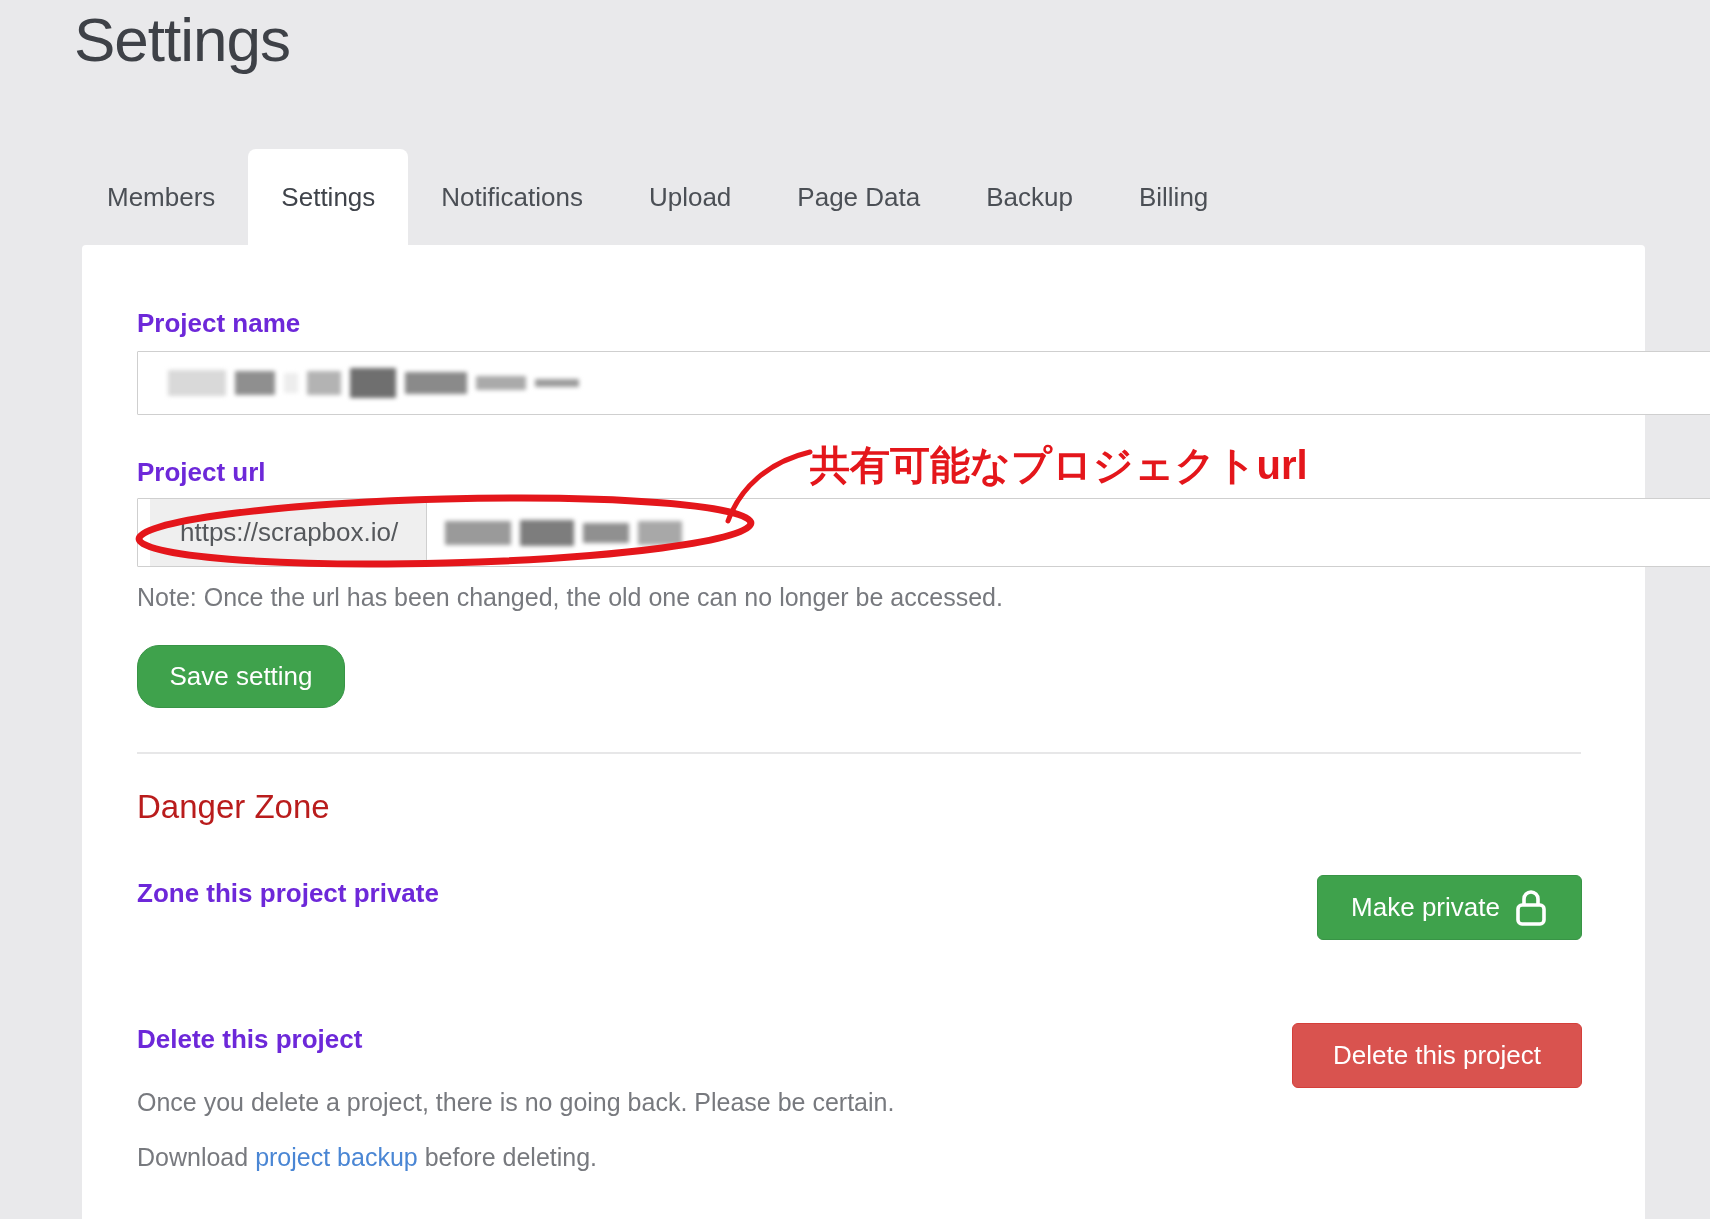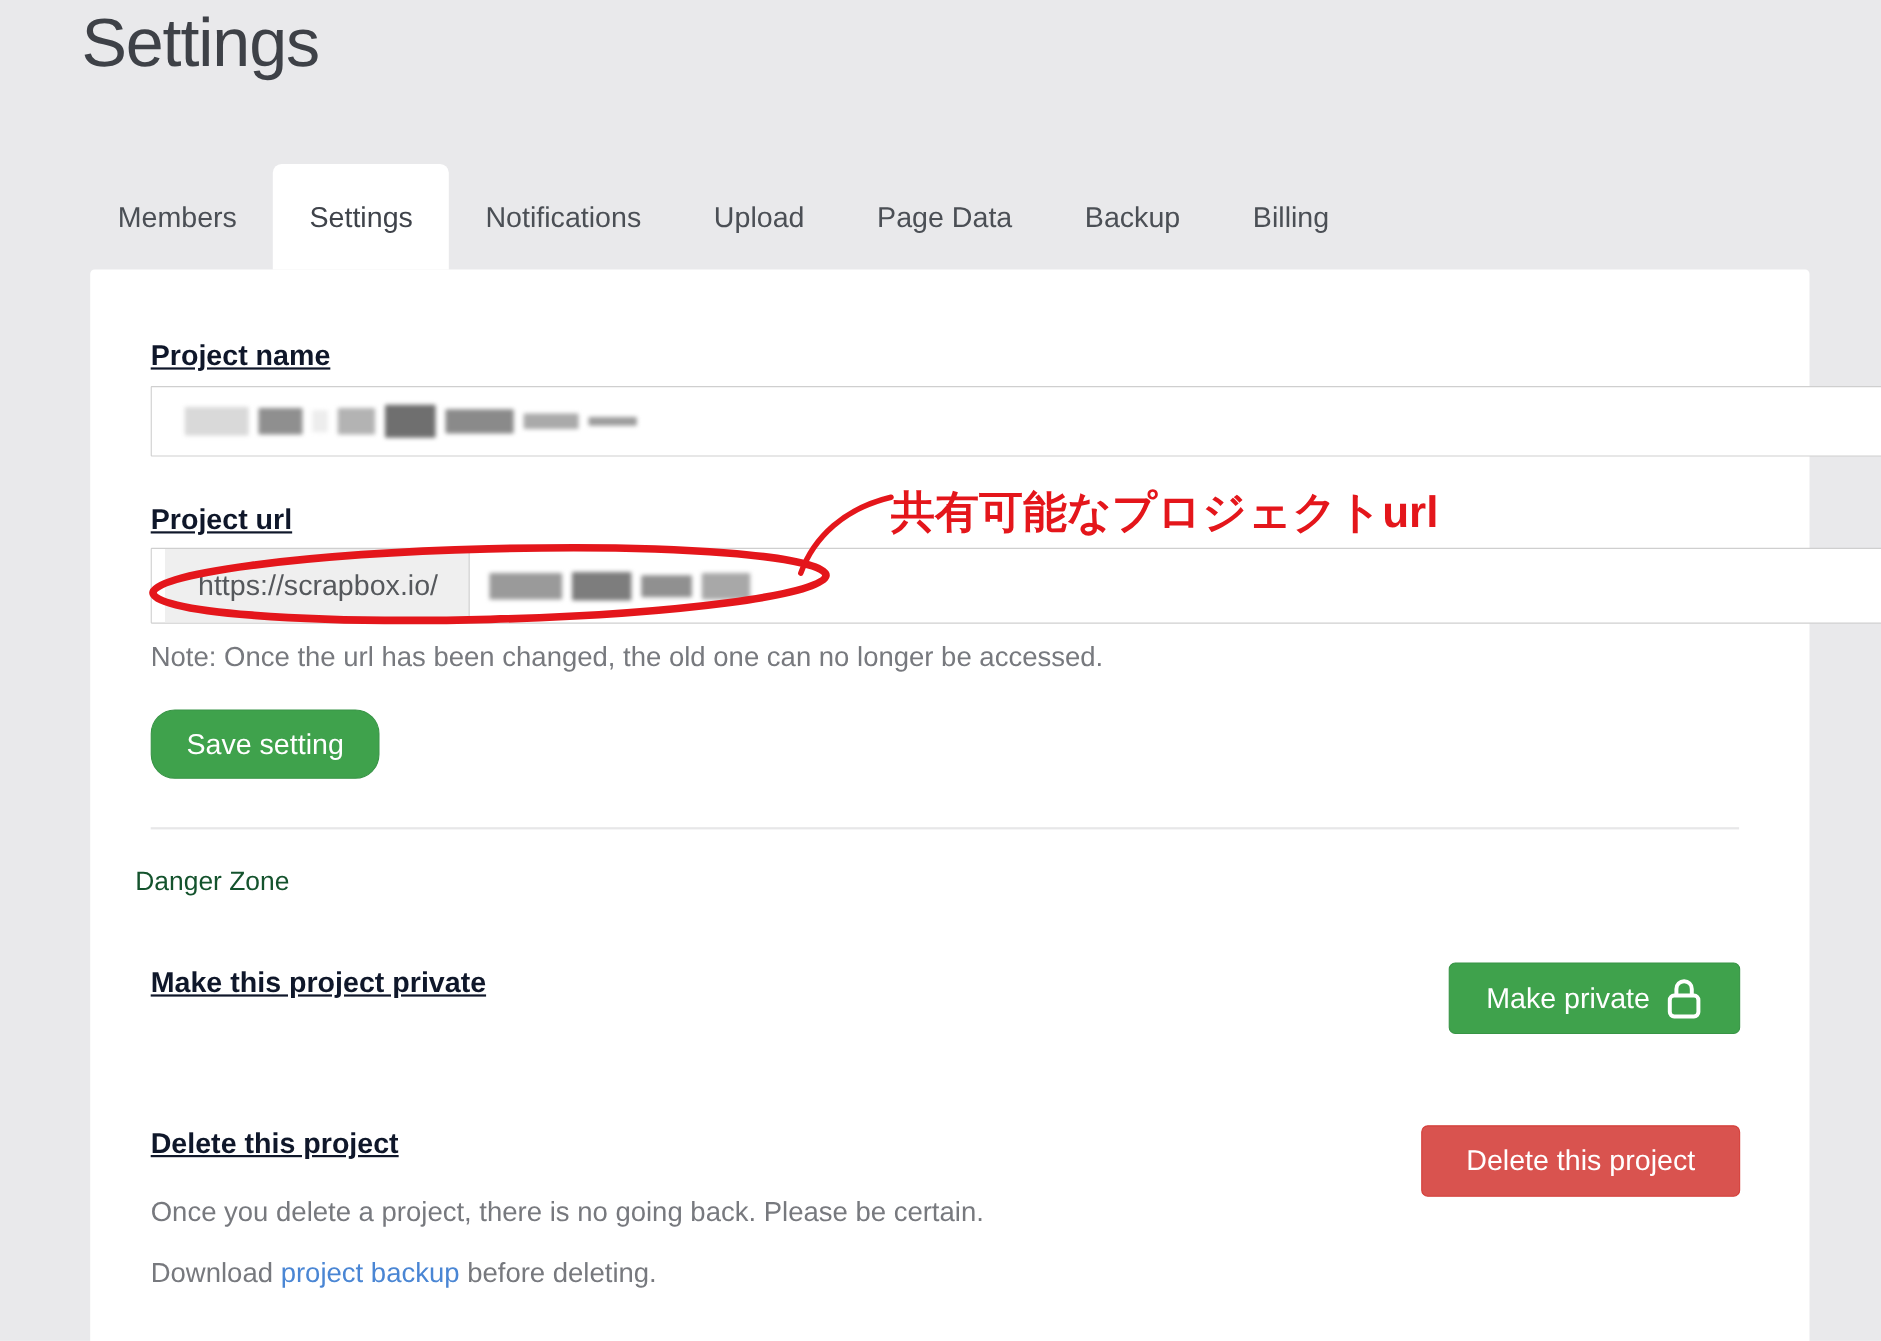--- a/index.html
+++ b/index.html
@@ -24,21 +24,21 @@
     display:flex; align-items:center; justify-content:center;
     padding:0 33px; font-size:26px; color:#4b4f55; cursor:pointer;
     border-radius:8px 8px 0 0;
   }
   .tab.active { background:#ffffff; color:#3f434a; }
   
   .card {
     position:absolute; left:82px; top:245px; width:1563px; height:974px;
     background:#ffffff; border-radius:4px 4px 0 0;
   }
-  .label { position:absolute; left:55px; font-size:26px; font-weight:bold; color:#0f172a;text-decoration:underline; }
+  .label { position:absolute; left:55px; font-size:26px; font-weight:bold; color:#6d28d9; }
   .field {
     position:absolute; left:55px; width:1640px; height:64px;
     border:1px solid #cfcfcf; border-radius:1px; background:#fff;
     display:flex; align-items:center; overflow:hidden;padding-left:12px;
   }
   .addon {
     height:100%; display:flex; align-items:center;
     background:#efefef; border-right:1px solid #cfcfcf;
     padding:0 28px 0 30px; font-size:26px; color:#55585c; white-space:nowrap;
   }
@@ -47,21 +47,21 @@
   .note { position:absolute; left:55px; font-size:25px; color:#77797e; }
   .btn {
     position:absolute; display:flex; align-items:center; justify-content:center;
     gap:14px; border:1px solid transparent; border-radius:6px;
     font-size:26px; color:#ffffff; cursor:pointer;
     font-family:"Liberation Sans","DejaVu Sans",sans-serif;
   }
   .btn-green { background:#3fa24c; border-color:#389446; }
   .btn-red   { background:#d9534f; border-color:#d43f3a; }
   .divider { position:absolute; left:55px; width:1444px; border-top:2px solid #e7e7e8; }
-  .section-h { position:absolute; left:41px; font-size:24px; font-weight:400; color:#14532d; }
+  .section-h { position:absolute; left:55px; font-size:33px; font-weight:400; color:#b91c1c; }
   .link { color:#4a86d4; text-decoration:none; cursor:pointer; }
   
   .anno-svg { position:absolute; left:0; top:0; width:1710px; height:1219px; pointer-events:none; }
   .anno-text {
     position:absolute; left:810px; top:438px;
     font-size:40px; font-weight:bold; color:#e4161b; white-space:nowrap;text-align:right;
   }
   .lock-svg { display:block; }
 </style>
 </head>
@@ -109,21 +109,21 @@
   </div>
 
   <div class="note" style="top:338px;">Note: Once the url has been changed, the old one can no longer be accessed.</div>
 
   <button class="btn btn-green" style="left:55px;top:400px;width:208px;height:63px;border-radius:22px;">Save setting</button>
 
   <div class="divider" style="top:507px;"></div>
 
   <div class="section-h" style="top:543px;">Danger Zone</div>
 
-  <div class="label" style="top:633px;">Make this project private</div>
+  <div class="label" style="top:633px;">Zone this project private</div>
 
   <button class="btn btn-green" style="left:1235px;top:630px;width:265px;height:65px;">
     <span>Make private</span>
     <span>
       <svg class="lock-svg" width="34" height="38" viewBox="0 0 34 38">
         <path d="M10 17 V10 a7 7 0 0 1 14 0 V17" fill="none" stroke="#ffffff" stroke-width="3.6"></path>
         <rect x="4" y="16" width="26" height="19" rx="4" fill="none" stroke="#ffffff" stroke-width="3.6"></rect>
       </svg>
     </span>
   </button>

